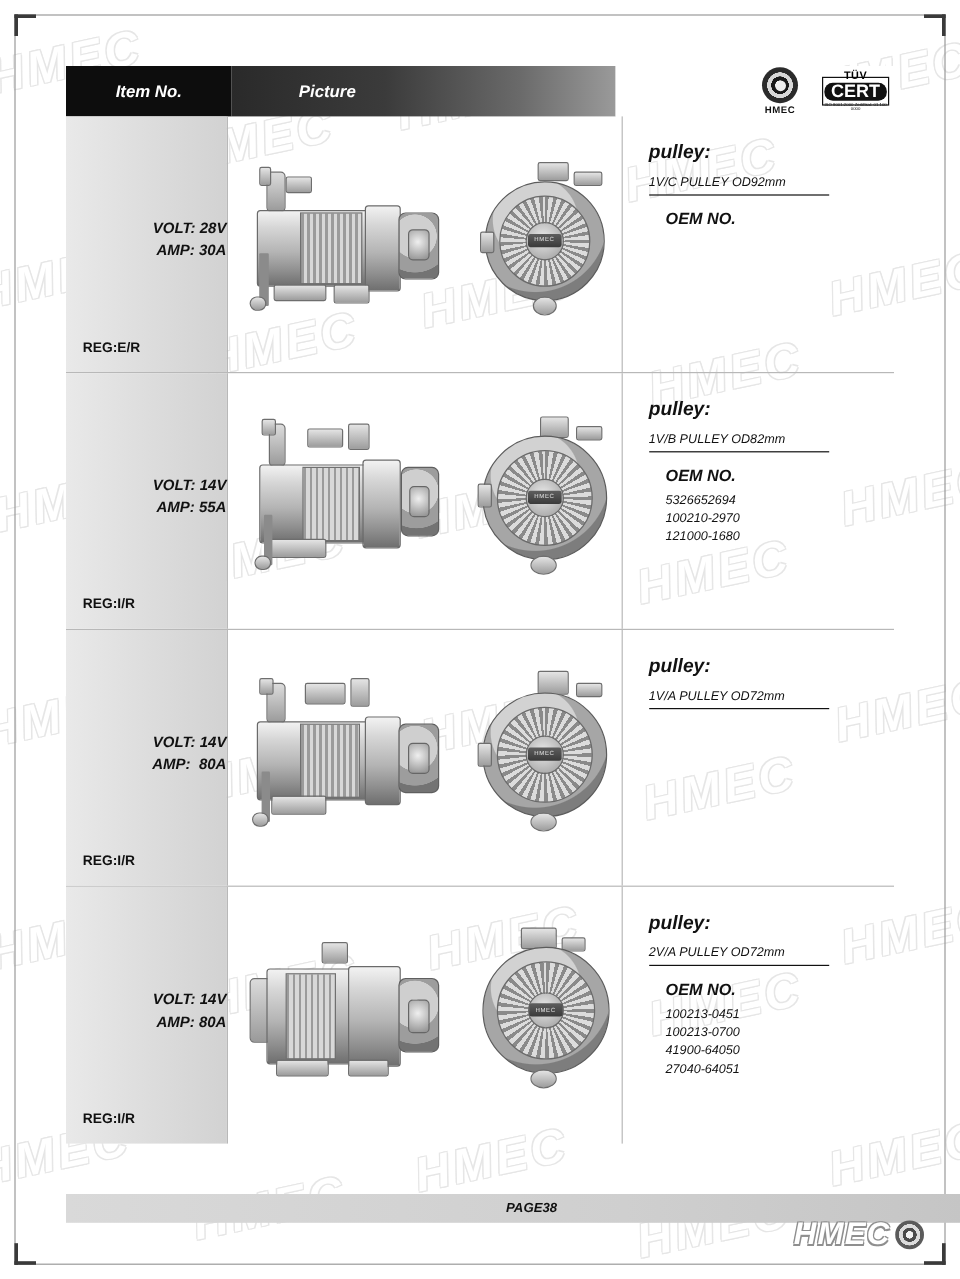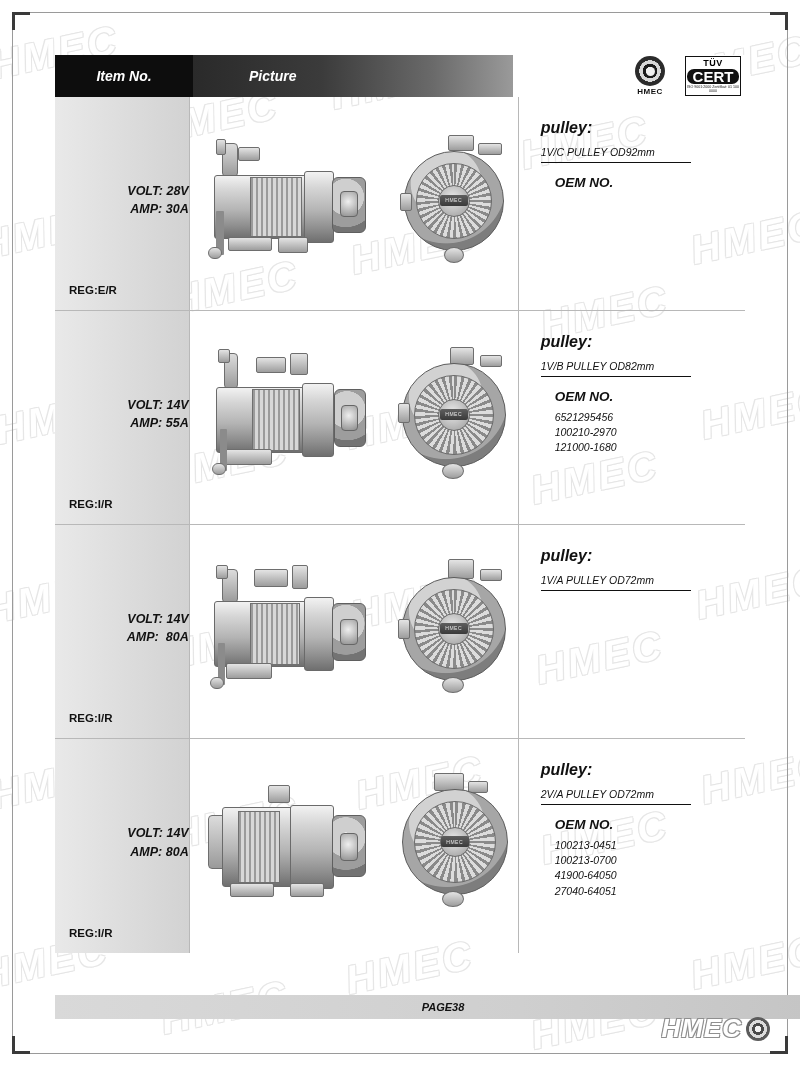--- a/index.html
+++ b/index.html
@@ -125,21 +125,21 @@
     position: absolute; left: 50%; top: 50%;
     width: 9px; height: 9px; margin: -4.5px 0 0 -4.5px;
     border-radius: 50%;
     background: #efefef;
   }
   .hmec-word {
     font-size: 8px; font-weight: bold; letter-spacing: .5px;
     margin-top: 1px; color: #111;
   }
   .tuv-logo {
-    width: 56px; height: 40px;
+    width: 56px; height: 24px;
     border: 1px solid #111;
     background: #fff;
     display: flex; flex-direction: column;
     align-items: center; justify-content: center;
     line-height: 1;
     padding: 2px 0;
   }
   .tuv-top { font-size: 9px; font-weight: bold; letter-spacing: .5px; }
   .tuv-mid {
     font-size: 15px; font-weight: bold;
@@ -500,21 +500,21 @@
         <div class="small-part" style="left:48px; top:120px; width:22px; height:16px; border-radius:50%;"></div>
         <div class="small-part" style="left:4px;  top:60px;  width:12px; height:20px;"></div>
       </div>
     </div>
 
     <div class="cell-spec">
       <div class="pulley-title">pulley:</div>
       <div class="pulley-desc">1V/B PULLEY OD82mm</div>
       <div class="oem-title">OEM NO.</div>
       <div class="oem-list">
-        <div class="oem-item">6521295456</div>
+        <div class="oem-item">5326652694</div>
         <div class="oem-item">100210-2970</div>
         <div class="oem-item">121000-1680</div>
       </div>
     </div>
   </div>
 
   <div class="row">
     <div class="cell-item">
       <div class="volt-block">
         <div class="volt-line">VOLT: 14V</div>

